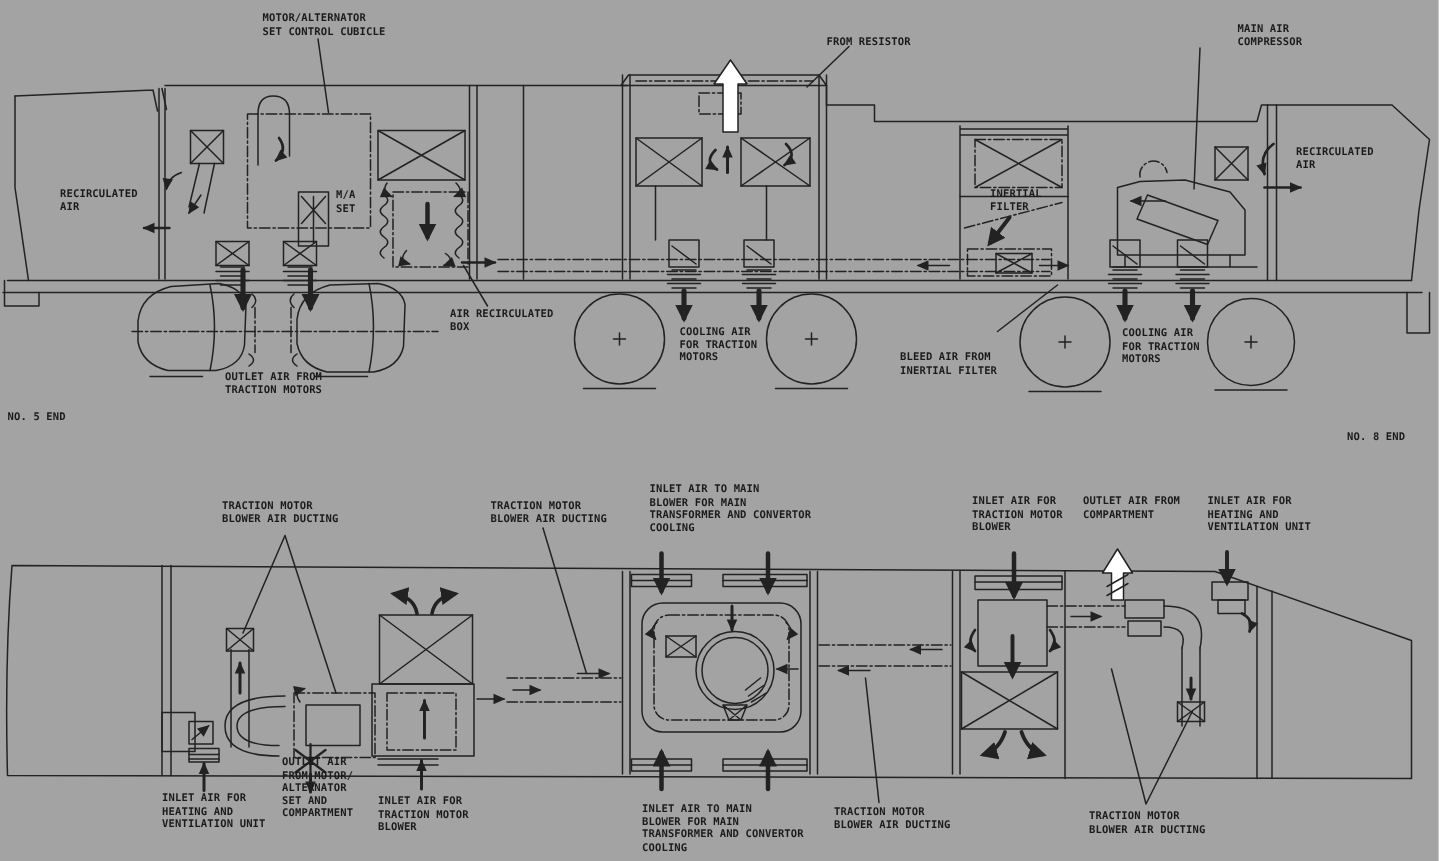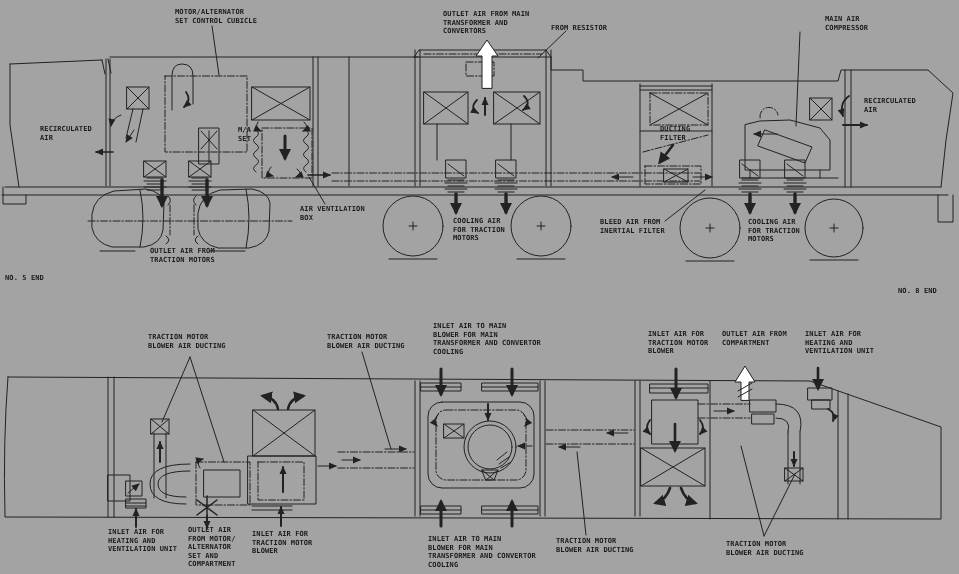--- a/index.html
+++ b/index.html
@@ -325,42 +325,39 @@
     <path d="M190,357 L162,422 M190,357 L224,462"></path>
     <path d="M362,352 L391,449"></path>
     <path d="M586,535 L577,452"></path>
     <path d="M764,536 L741,446 M764,536 L795,474"></path>
   </g>
 </g>
 </svg>
 
 <div class="lbl" style="left:175px;top:8px">MOTOR/ALTERNATOR
 SET CONTROL CUBICLE</div>
-<div class="lbl" style="left:443px;top:10px">OUTLET AIR FROM MAIN
-TRANSFORMER AND
-CONVERTORS</div>
 <div class="lbl" style="left:551px;top:24px">FROM RESISTOR</div>
 <div class="lbl" style="left:825px;top:15px">MAIN AIR
 COMPRESSOR</div>
 <div class="lbl" style="left:864px;top:97px">RECIRCULATED
 AIR</div>
 <div class="lbl" style="left:40px;top:125px">RECIRCULATED
 AIR</div>
-<div class="lbl" style="left:238px;top:126px">M/A
+<div class="lbl" style="left:224px;top:126px">M/A
 SET</div>
-<div class="lbl" style="left:660px;top:125px">DUCTING
+<div class="lbl" style="left:660px;top:125px">INERTIAL
 FILTER</div>
-<div class="lbl" style="left:300px;top:205px">AIR VENTILATION
+<div class="lbl" style="left:300px;top:205px">AIR RECIRCULATED
 BOX</div>
 <div class="lbl" style="left:150px;top:247px">OUTLET AIR FROM
 TRACTION MOTORS</div>
 <div class="lbl" style="left:453px;top:217px">COOLING AIR
 FOR TRACTION
 MOTORS</div>
-<div class="lbl" style="left:600px;top:218px">BLEED AIR FROM
+<div class="lbl" style="left:600px;top:234px">BLEED AIR FROM
 INERTIAL FILTER</div>
 <div class="lbl" style="left:748px;top:218px">COOLING AIR
 FOR TRACTION
 MOTORS</div>
 <div class="lbl" style="left:5px;top:274px">NO. 5 END</div>
 <div class="lbl" style="left:898px;top:287px">NO. 8 END</div>
 
 <div class="lbl" style="left:148px;top:333px">TRACTION MOTOR
 BLOWER AIR DUCTING</div>
 <div class="lbl" style="left:327px;top:333px">TRACTION MOTOR
@@ -373,21 +370,21 @@
 TRACTION MOTOR
 BLOWER</div>
 <div class="lbl" style="left:722px;top:330px">OUTLET AIR FROM
 COMPARTMENT</div>
 <div class="lbl" style="left:805px;top:330px">INLET AIR FOR
 HEATING AND
 VENTILATION UNIT</div>
 <div class="lbl" style="left:108px;top:528px">INLET AIR FOR
 HEATING AND
 VENTILATION UNIT</div>
-<div class="lbl" style="left:188px;top:526px">OUTLET AIR
+<div class="lbl" style="left:188px;top:504px">OUTLET AIR
 FROM MOTOR/
 ALTERNATOR
 SET AND
 COMPARTMENT</div>
 <div class="lbl" style="left:252px;top:530px">INLET AIR FOR
 TRACTION MOTOR
 BLOWER</div>
 <div class="lbl" style="left:428px;top:535px">INLET AIR TO MAIN
 BLOWER FOR MAIN
 TRANSFORMER AND CONVERTOR

